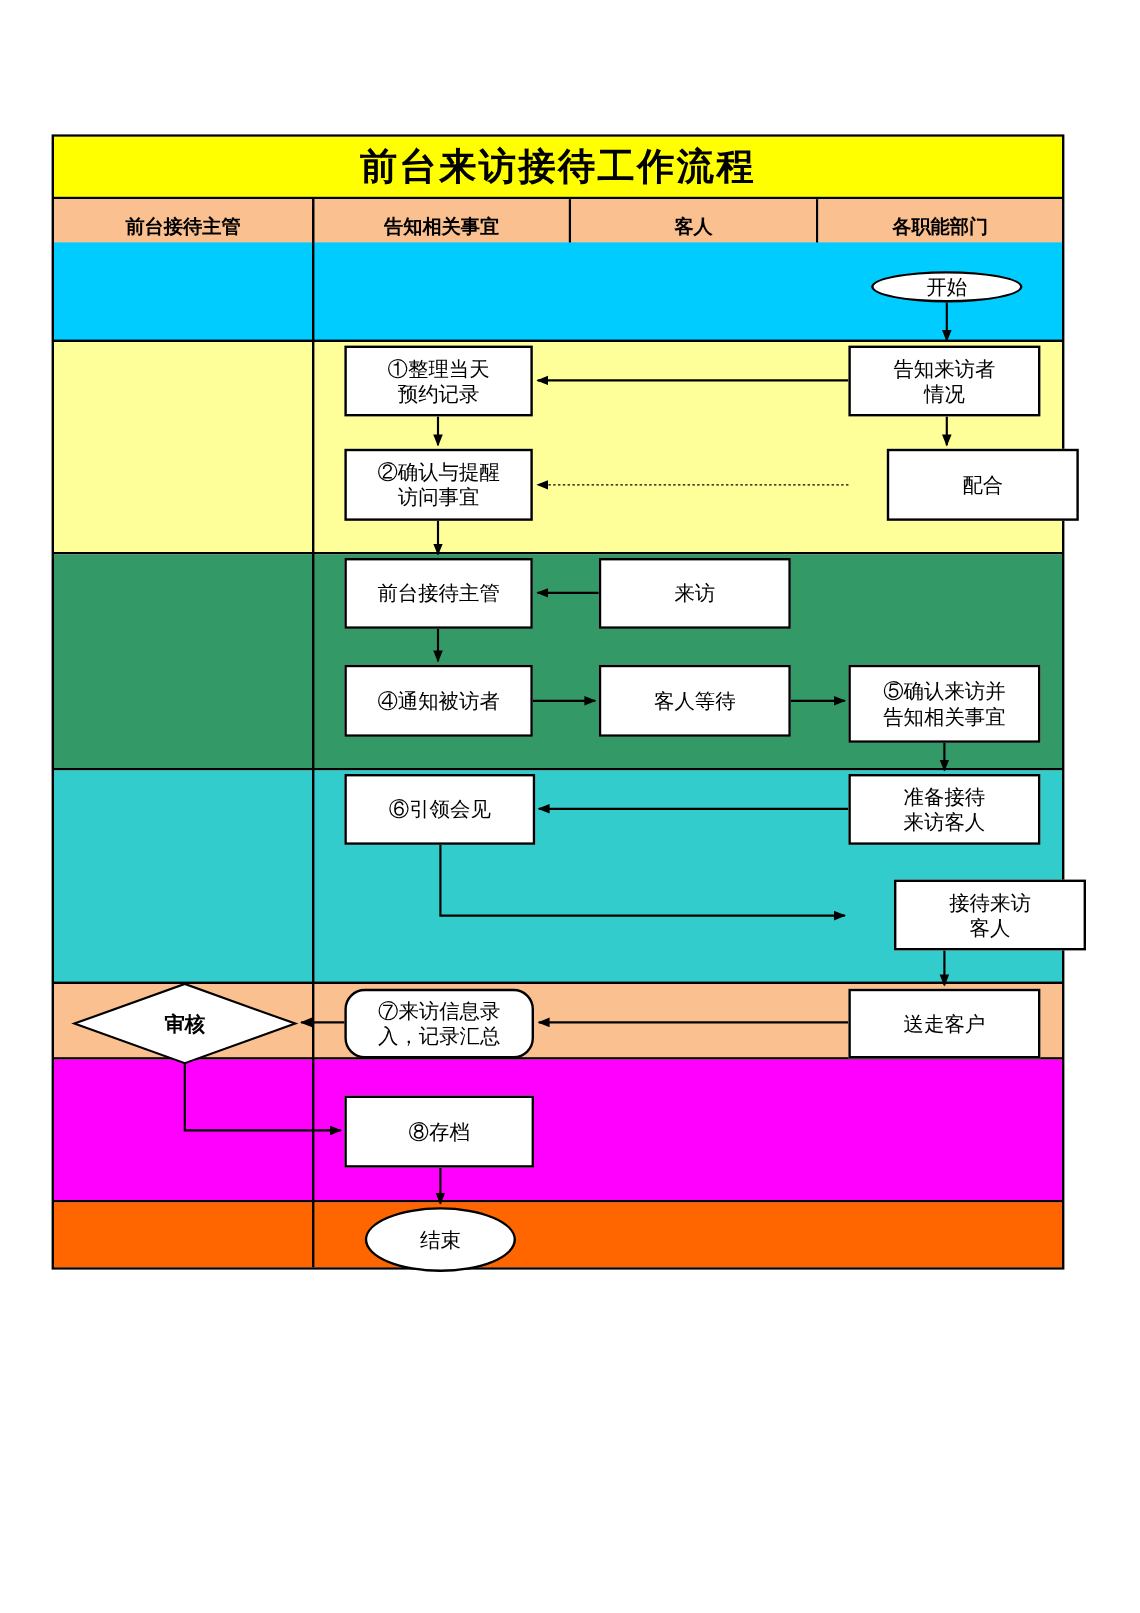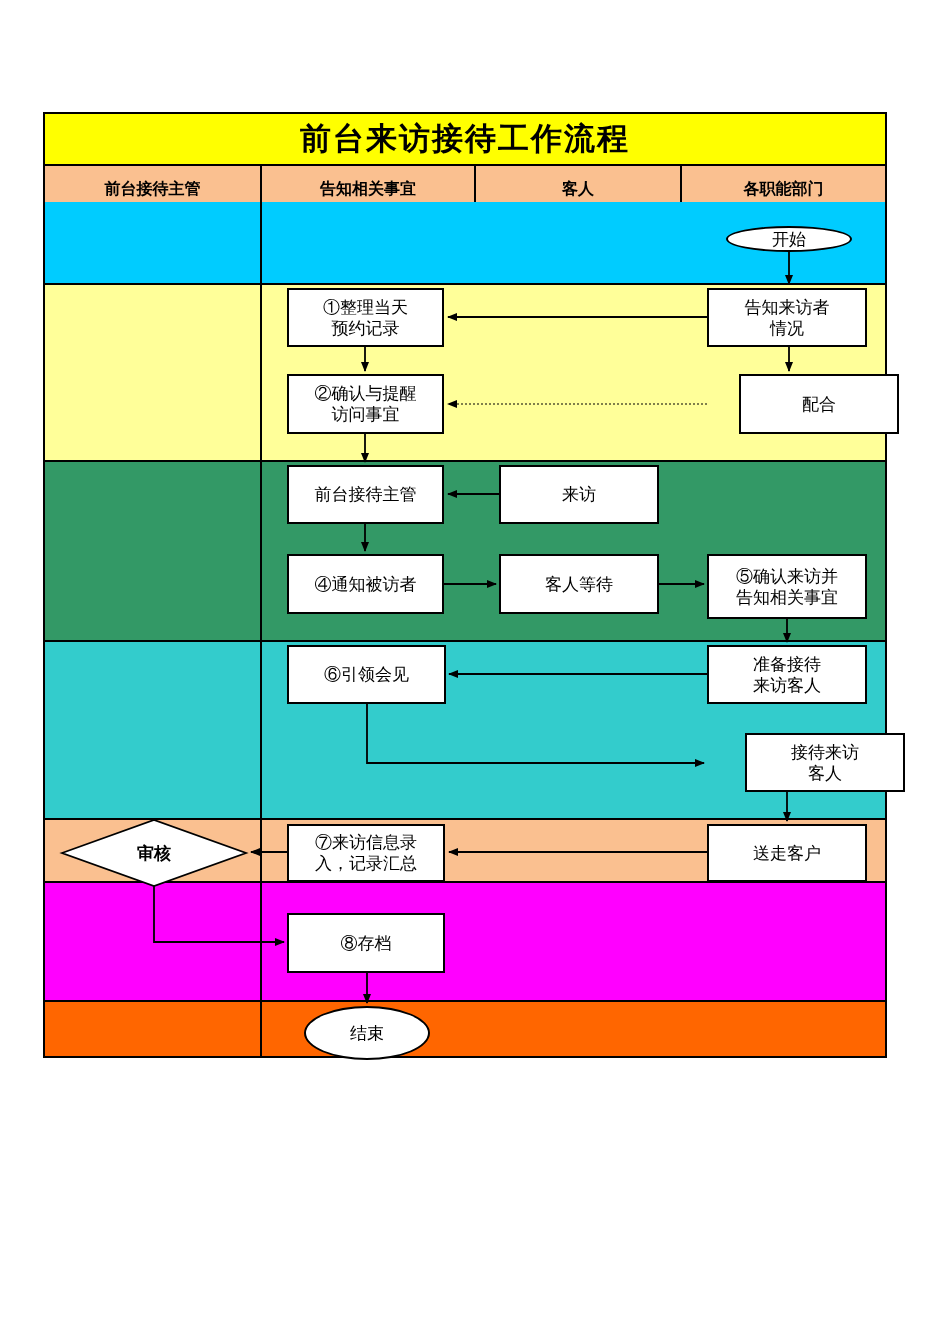--- a/index.html
+++ b/index.html
@@ -109,21 +109,21 @@
     <div class="node" style="left:662px;top:440px;width:160px;height:65px;">⑤确认来访并
 告知相关事宜</div>
 
     <div class="node" style="left:242px;top:531px;width:159px;height:59px;">⑥引领会见</div>
     <div class="node" style="left:662px;top:531px;width:160px;height:59px;">准备接待
 来访客人</div>
     <div class="node" style="left:662px;top:619px;width:160px;height:59px;margin-left:38px;">接待来访
 客人</div>
 
     <div class="dlabel" style="left:39px;top:722px;width:140px;height:34px;">审核</div>
-    <div class="node" style="left:242px;top:710px;width:158px;height:58px;">⑦来访信息录
+    <div class="node" style="left:242px;top:710px;width:158px;height:58px;border-radius:17px;">⑦来访信息录
 入，记录汇总</div>
     <div class="node" style="left:662px;top:710px;width:160px;height:58px;">送走客户</div>
 
     <div class="node" style="left:242px;top:799px;width:158px;height:60px;">⑧存档</div>
 
     <div class="node oval" style="left:259px;top:892px;width:126px;height:54px;z-index:6;">结束</div>
 
   </div>
 </div>
 

